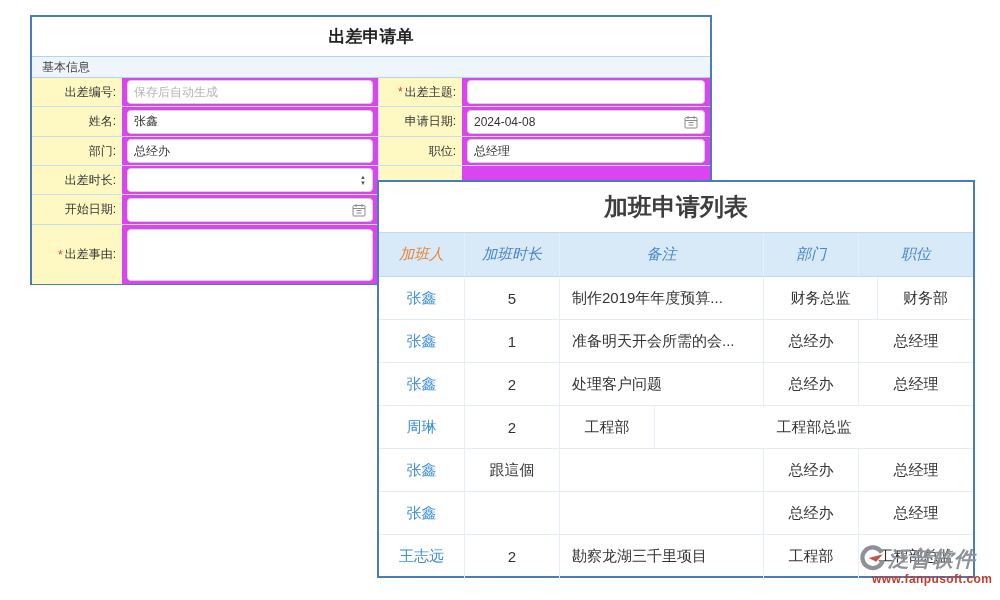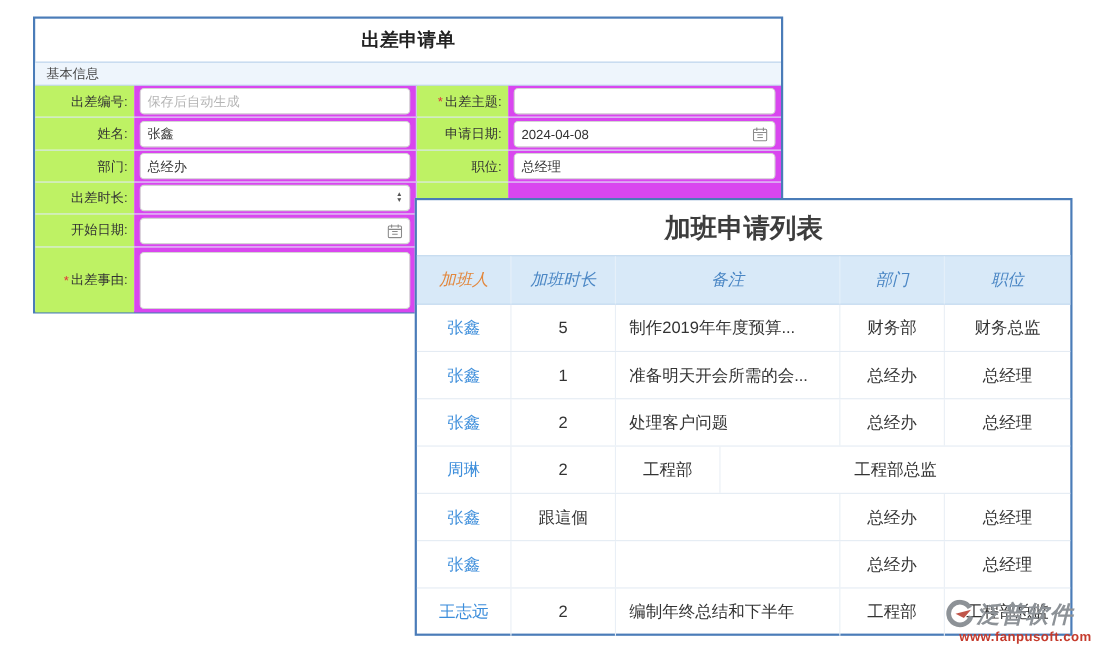--- a/index.html
+++ b/index.html
@@ -10,21 +10,21 @@
   
   .trip-form { position:absolute; left:30px; top:15px; width:682px; height:270px;
                background:#fff; border:2px solid #4a7cb8; z-index:1; }
   .form-title { height:39px; display:flex; align-items:center; justify-content:center;
                 font-size:17px; font-weight:bold; color:#222; }
   .form-section { height:22px; background:#eef5fc; border-top:1px solid #b9d2ec;
                   border-bottom:1px solid #b9d2ec; font-size:12px; color:#444;
                   display:flex; align-items:center; padding-left:10px; }
   .frow { display:flex; width:100%; border-bottom:1px solid #c9dcf0; }
   .frow:last-child { border-bottom:none; }
-  .flabel { background:#bef264; display:flex; align-items:center; justify-content:flex-end;
+  .flabel { background:#fef9c3; display:flex; align-items:center; justify-content:flex-end;
             font-size:12px; color:#333; padding-right:6px; flex:0 0 auto;text-align:right; }
   .flabel .star { color:#e03a3a; margin-right:2px; font-size:12px; }
   .l1 { width:90px; }
   .f1 { width:257px; border-right:1px solid #c9dcf0; }
   .l2 { width:83px; }
   .f2 { flex:1; }
   .ffield { background:#d946ef; display:flex; align-items:center; padding:3px 5px; }
   .input-box { flex:1; height:24px; background:#fff; border:1px solid #d4d4d4;
                border-radius:4px; display:flex; align-items:center; padding:0 6px; }
   .input-box input { flex:1; border:none; outline:none; background:transparent;
@@ -217,22 +217,22 @@
       <div class="th c2">备注</div>
       <div class="th c3">部门</div>
       <div class="th c4">职位</div>
     </div>
 
     <div class="tbody">
       <div class="tr">
         <div class="td c0 name">张鑫</div>
         <div class="td c1">5</div>
         <div class="td c2 remark">制作2019年年度预算...</div>
+        <div class="td c4">财务总监</div>
         <div class="td c3">财务部</div>
-        <div class="td c4">财务总监</div>
       </div>
       <div class="tr">
         <div class="td c0 name">张鑫</div>
         <div class="td c1">1</div>
         <div class="td c2 remark">准备明天开会所需的会...</div>
         <div class="td c3">总经办</div>
         <div class="td c4">总经理</div>
       </div>
       <div class="tr">
         <div class="td c0 name">张鑫</div>
@@ -257,21 +257,21 @@
       <div class="tr">
         <div class="td c0 name">张鑫</div>
         <div class="td c1"></div>
         <div class="td c2 remark"></div>
         <div class="td c3">总经办</div>
         <div class="td c4">总经理</div>
       </div>
       <div class="tr">
         <div class="td c0 name">王志远</div>
         <div class="td c1">2</div>
-        <div class="td c2 remark">编制年终总结和下半年</div>
+        <div class="td c2 remark">勘察龙湖三千里项目</div>
         <div class="td c3">工程部</div>
         <div class="td c4">工程部总监</div>
       </div>
     </div>
   </section>
 
   <div class="watermark">
     <div class="wm-brand">
       <svg width="26" height="26" viewBox="0 0 24 24">
           <path d="M20 7 A 9.5 9.5 0 1 0 21 14" stroke="#8d9297" stroke-width="4" fill="none"></path>

